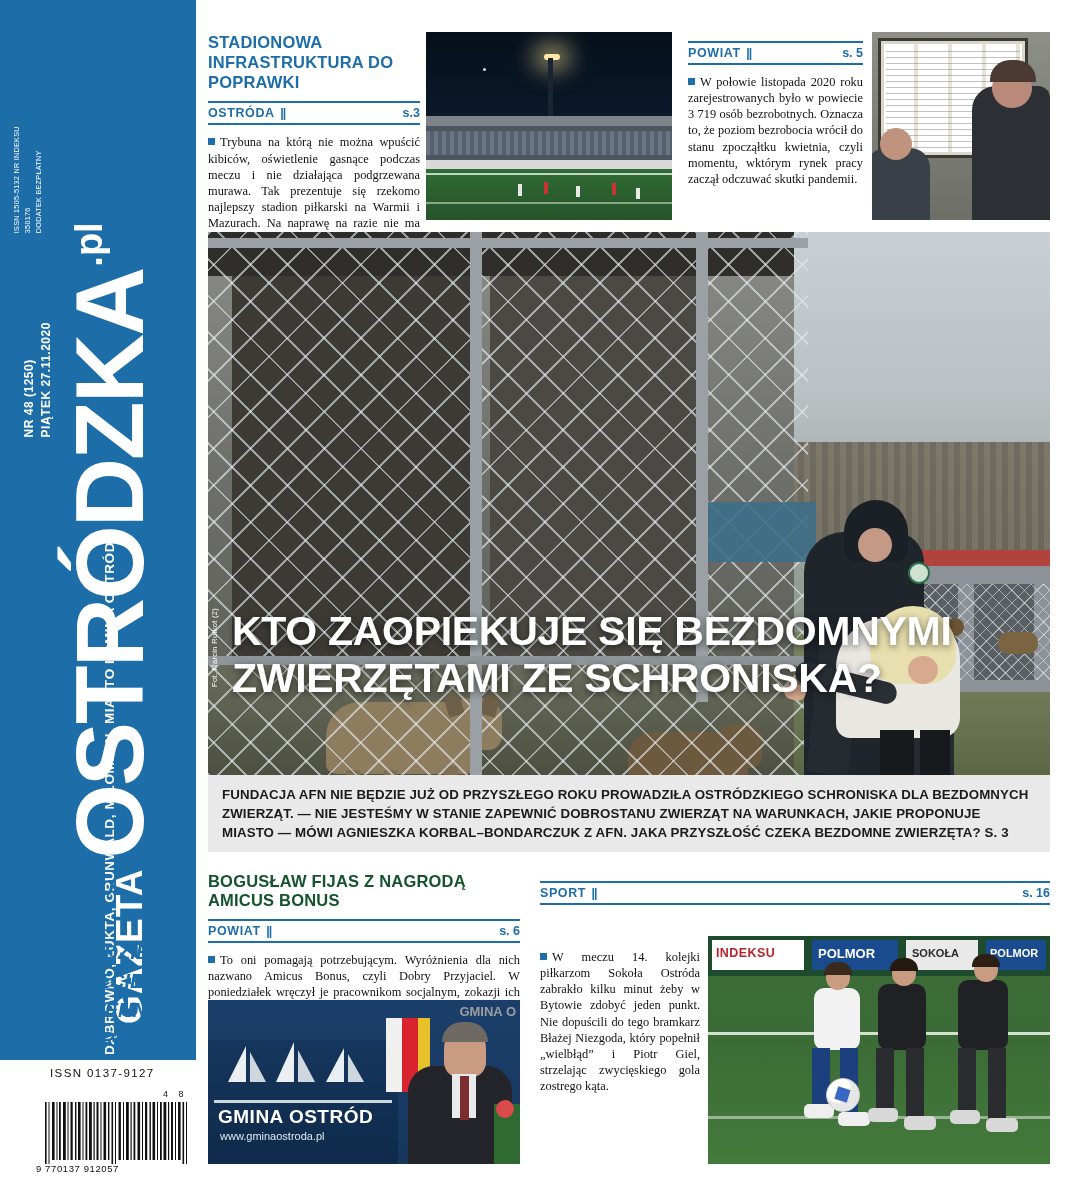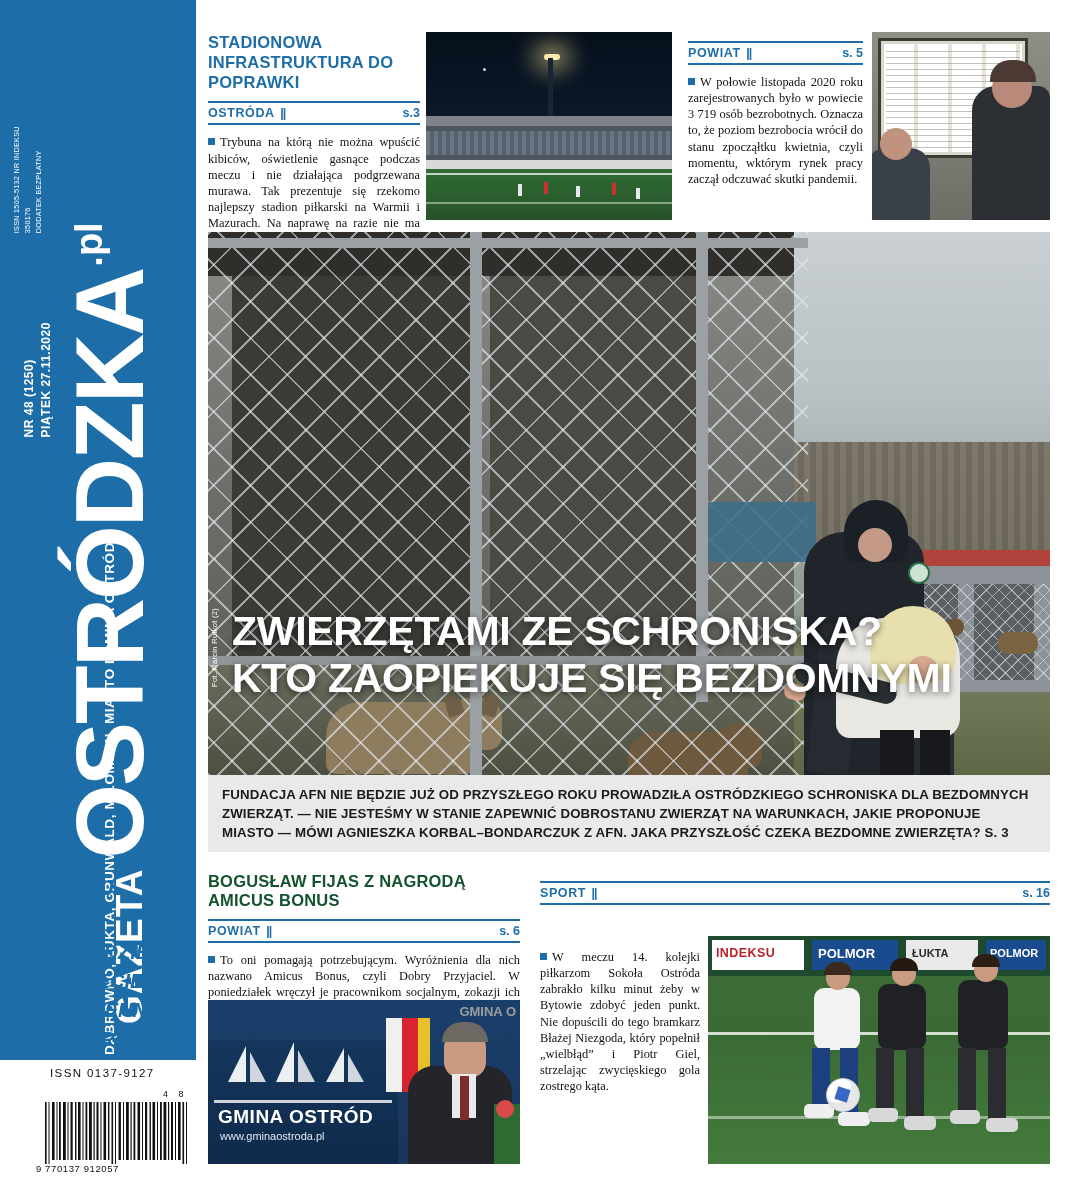--- a/index.html
+++ b/index.html
@@ -485,22 +485,22 @@
       <div style="position:absolute; left:662px; top:374px; width:86px; height:78px; background:#e8dfae; border-radius:44px 44px 30px 30px;"></div>
       <div style="position:absolute; left:700px; top:424px; width:30px; height:28px; background:#d7a98f; border-radius:50%;"></div>
 
       <div style="position:absolute; left:586px; top:440px; width:104px; height:22px; background:#2a2f35; border-radius:11px; transform:rotate(14deg);"></div>
       <div style="position:absolute; left:576px; top:452px; width:22px; height:16px; background:#d7a98f; border-radius:8px; transform:rotate(14deg);"></div>
 
       <div style="position:absolute; left:672px; top:498px; width:34px; height:46px; background:#17191c;"></div>
       <div style="position:absolute; left:712px; top:498px; width:30px; height:46px; background:#17191c;"></div>
 
       <div class="lead-title">
+        <div>KTO ZAOPIEKUJE SIĘ BEZDOMNYMI</div>
         <div>ZWIERZĘTAMI ZE SCHRONISKA?</div>
-        <div>KTO ZAOPIEKUJE SIĘ BEZDOMNYMI</div>
       </div>
 
       <div class="photo-credit">Fot. Marcin Rutkot (2)</div>
     </div>
 
     <div class="lead-deck">
       <span>FUNDACJA AFN NIE BĘDZIE JUŻ OD PRZYSZŁEGO ROKU PROWADZIŁA OSTRÓDZKIEGO SCHRONISKA DLA BEZDOMNYCH ZWIERZĄT. — NIE JESTEŚMY W STANIE ZAPEWNIĆ DOBROSTANU ZWIERZĄT NA WARUNKACH, JAKIE PROPONUJE MIASTO — MÓWI AGNIESZKA KORBAL–BONDARCZUK Z AFN. JAKA PRZYSZŁOŚĆ CZEKA BEZDOMNE ZWIERZĘTA?</span>
       <span>S. 3</span>
     </div>
   </div>
@@ -557,21 +557,21 @@
 
   <div class="teaser-img" style="left:708px; top:936px; width:342px; height:228px;">
     <div class="ph" style="background:linear-gradient(#3e6d38 0%,#3a6a35 40%,#447a3c 100%);"></div>
 
     <div style="position:absolute; left:0; top:0; width:342px; height:40px; background:#1e4a2d;"></div>
     <div style="position:absolute; left:4px; top:4px; width:92px; height:30px; background:#ffffff;"></div>
     <div style="position:absolute; left:8px; top:10px; color:#b8242c; font-size:12.5px; font-weight:bold; letter-spacing:.4px;">INDEKSU</div>
     <div style="position:absolute; left:104px; top:4px; width:86px; height:30px; background:#1b4b8f;"></div>
     <div style="position:absolute; left:110px; top:10px; color:#ffffff; font-size:13px; font-weight:bold;">POLMOR</div>
     <div style="position:absolute; left:198px; top:4px; width:72px; height:30px; background:#e9e9e9;"></div>
-    <div style="position:absolute; left:204px; top:11px; color:#2a2a2a; font-size:11px; font-weight:bold;">ŁUKTA</div>
+    <div style="position:absolute; left:204px; top:11px; color:#2a2a2a; font-size:11px; font-weight:bold;">SOKOŁA</div>
     <div style="position:absolute; left:278px; top:4px; width:60px; height:30px; background:#1b4b8f;"></div>
     <div style="position:absolute; left:282px; top:11px; color:#ffffff; font-size:11px; font-weight:bold;">POLMOR</div>
 
     <div style="position:absolute; left:0; top:96px; width:342px; height:3px; background:#eef3ec; opacity:.85;"></div>
     <div style="position:absolute; left:0; top:180px; width:342px; height:3px; background:#eef3ec; opacity:.5;"></div>
 
     <div style="position:absolute; left:106px; top:52px; width:46px; height:62px; background:#f2f2f2; border-radius:10px;"></div>
     <div style="position:absolute; left:118px; top:30px; width:24px; height:24px; background:#c99b80; border-radius:50%;"></div>
     <div style="position:absolute; left:116px; top:26px; width:28px; height:13px; background:#3a2a1e; border-radius:12px 12px 0 0;"></div>
     <div style="position:absolute; left:104px; top:112px; width:18px; height:60px; background:#1c3f7e;"></div>

